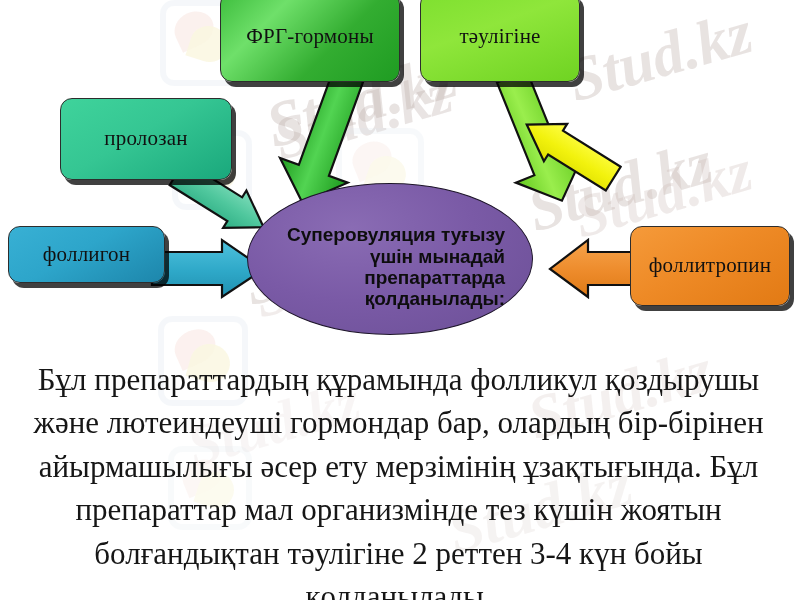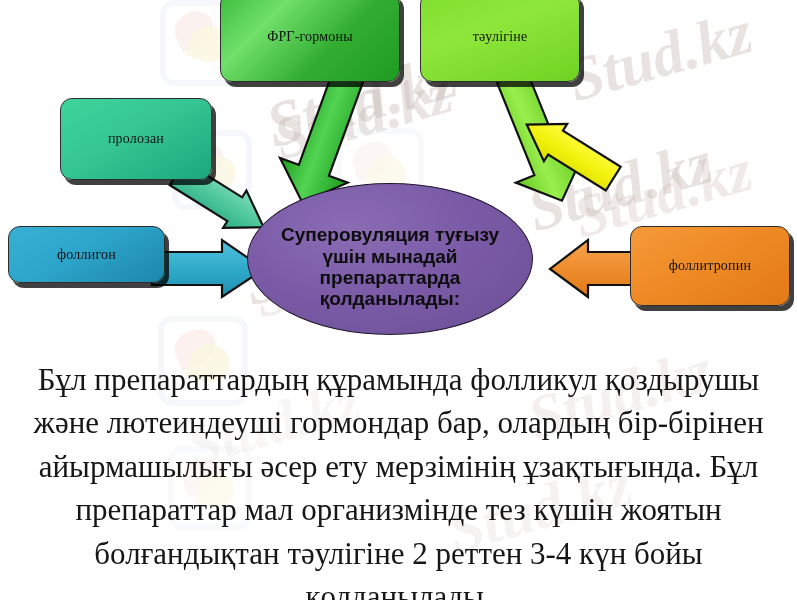--- a/index.html
+++ b/index.html
@@ -59,35 +59,35 @@
     box-shadow: 4px 5px 0 rgba(0,0,0,0.75);
     display: flex;
     align-items: center;
     justify-content: center;
     text-align: center;
     color: #111111;
     z-index: 6;
     box-sizing: border-box;
   }
   .node .label {
-    font-size: 14px;
+    font-size: 21px;
     line-height: 1.1;
     letter-spacing: .2px;
   }
 
   #node-frg {
     left: 220px; top: -8px; width: 180px; height: 90px;
     background: linear-gradient(135deg,#3dbd3d 0%, #6fe06a 28%, #33ad31 62%, #1f9c22 100%);
   }
   #node-graffolon {
     left: 420px; top: -8px; width: 160px; height: 90px;
     background: linear-gradient(160deg,#7ee02f 0%, #8fe63b 40%, #6fd322 100%);
   }
   #node-prolozan {
-    left: 60px; top: 98px; width: 152px; height: 82px;
+    left: 60px; top: 98px; width: 172px; height: 82px;
     background: linear-gradient(150deg,#3fd39b 0%, #35c693 45%, #1aa87c 100%);
   }
   #node-gravogormon {
     left: 578px; top: 100px; width: 168px; height: 80px;
     background: linear-gradient(150deg,#fdfd18 0%, #f3f30c 45%, #dede00 100%);
   }
   #node-folligon {
     left: 8px; top: 226px; width: 157px; height: 57px;
     background: linear-gradient(150deg,#38b0d4 0%, #2da5ca 45%, #1d86ab 100%);
   }
@@ -106,21 +106,21 @@
     border: 1px solid #1d1529;
     z-index: 7;
     display: flex;
     align-items: center;
     justify-content: center;
   }
   #center-ellipse .ell-text {
     position: relative;
     top: 8px;
     width: 230px;
-    text-align: center;
+    text-align: right;
     font-family: "Liberation Sans", "DejaVu Sans", sans-serif;
     font-weight: bold;
     font-size: 19px;
     line-height: 1.12;
     color: #0d0d0d;
     z-index: 9;
   }
 
   
   .arrow-svg {

